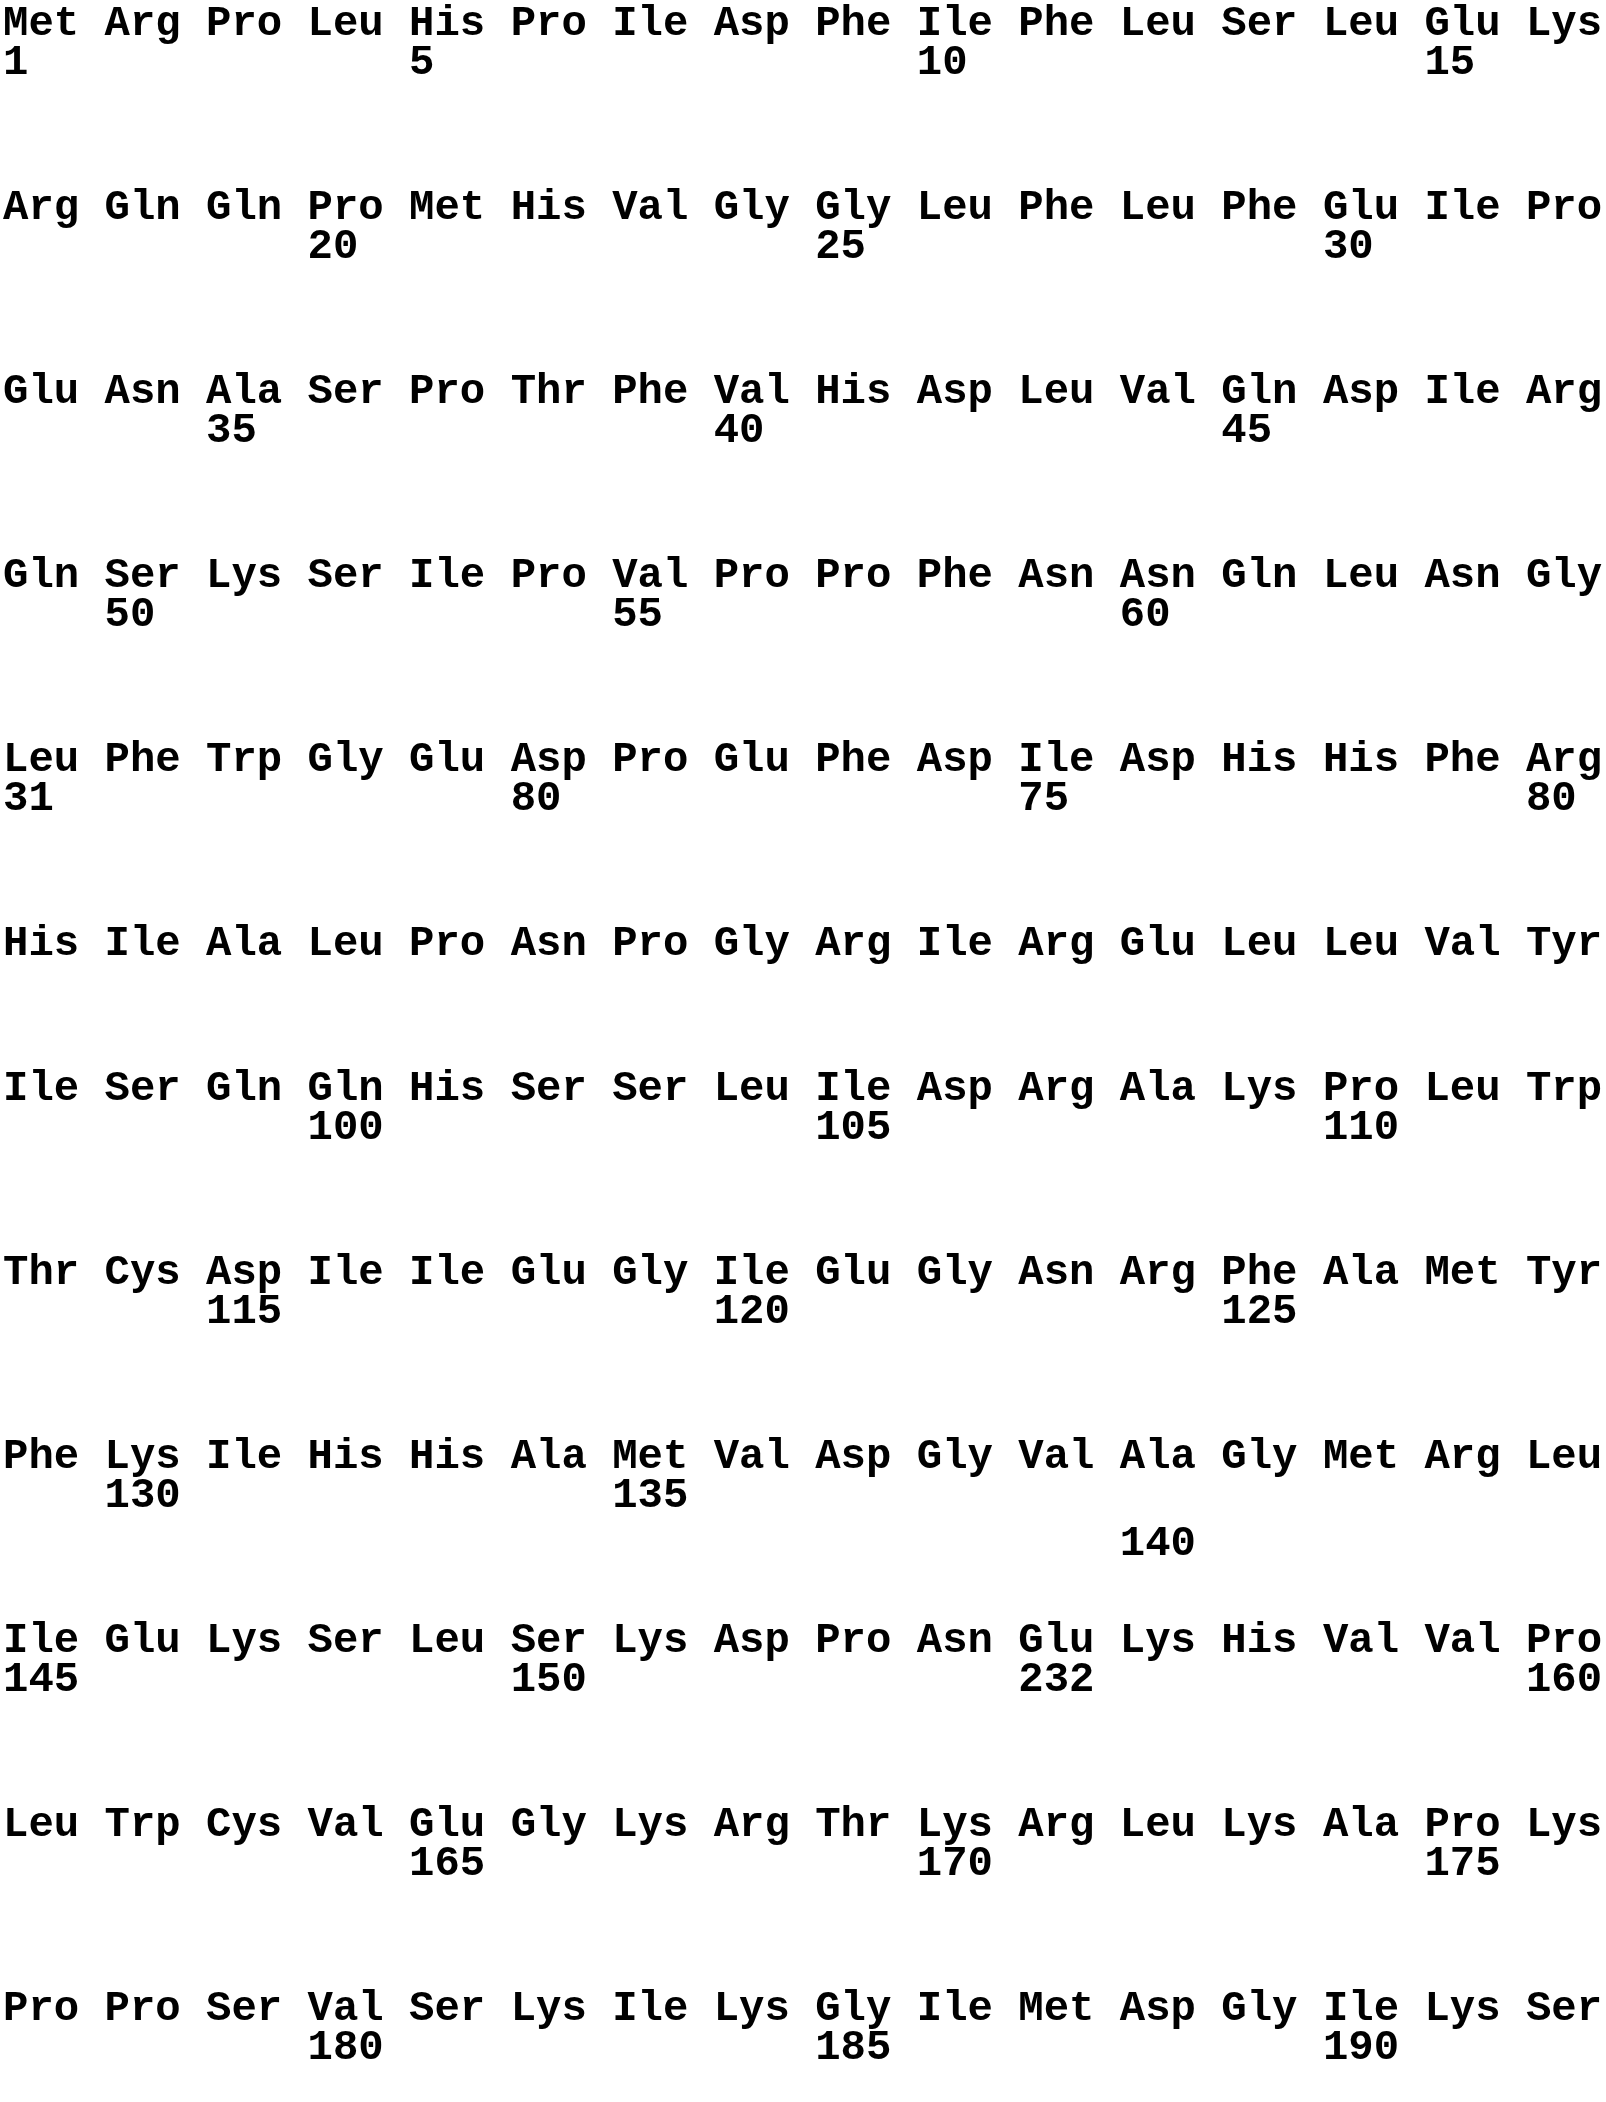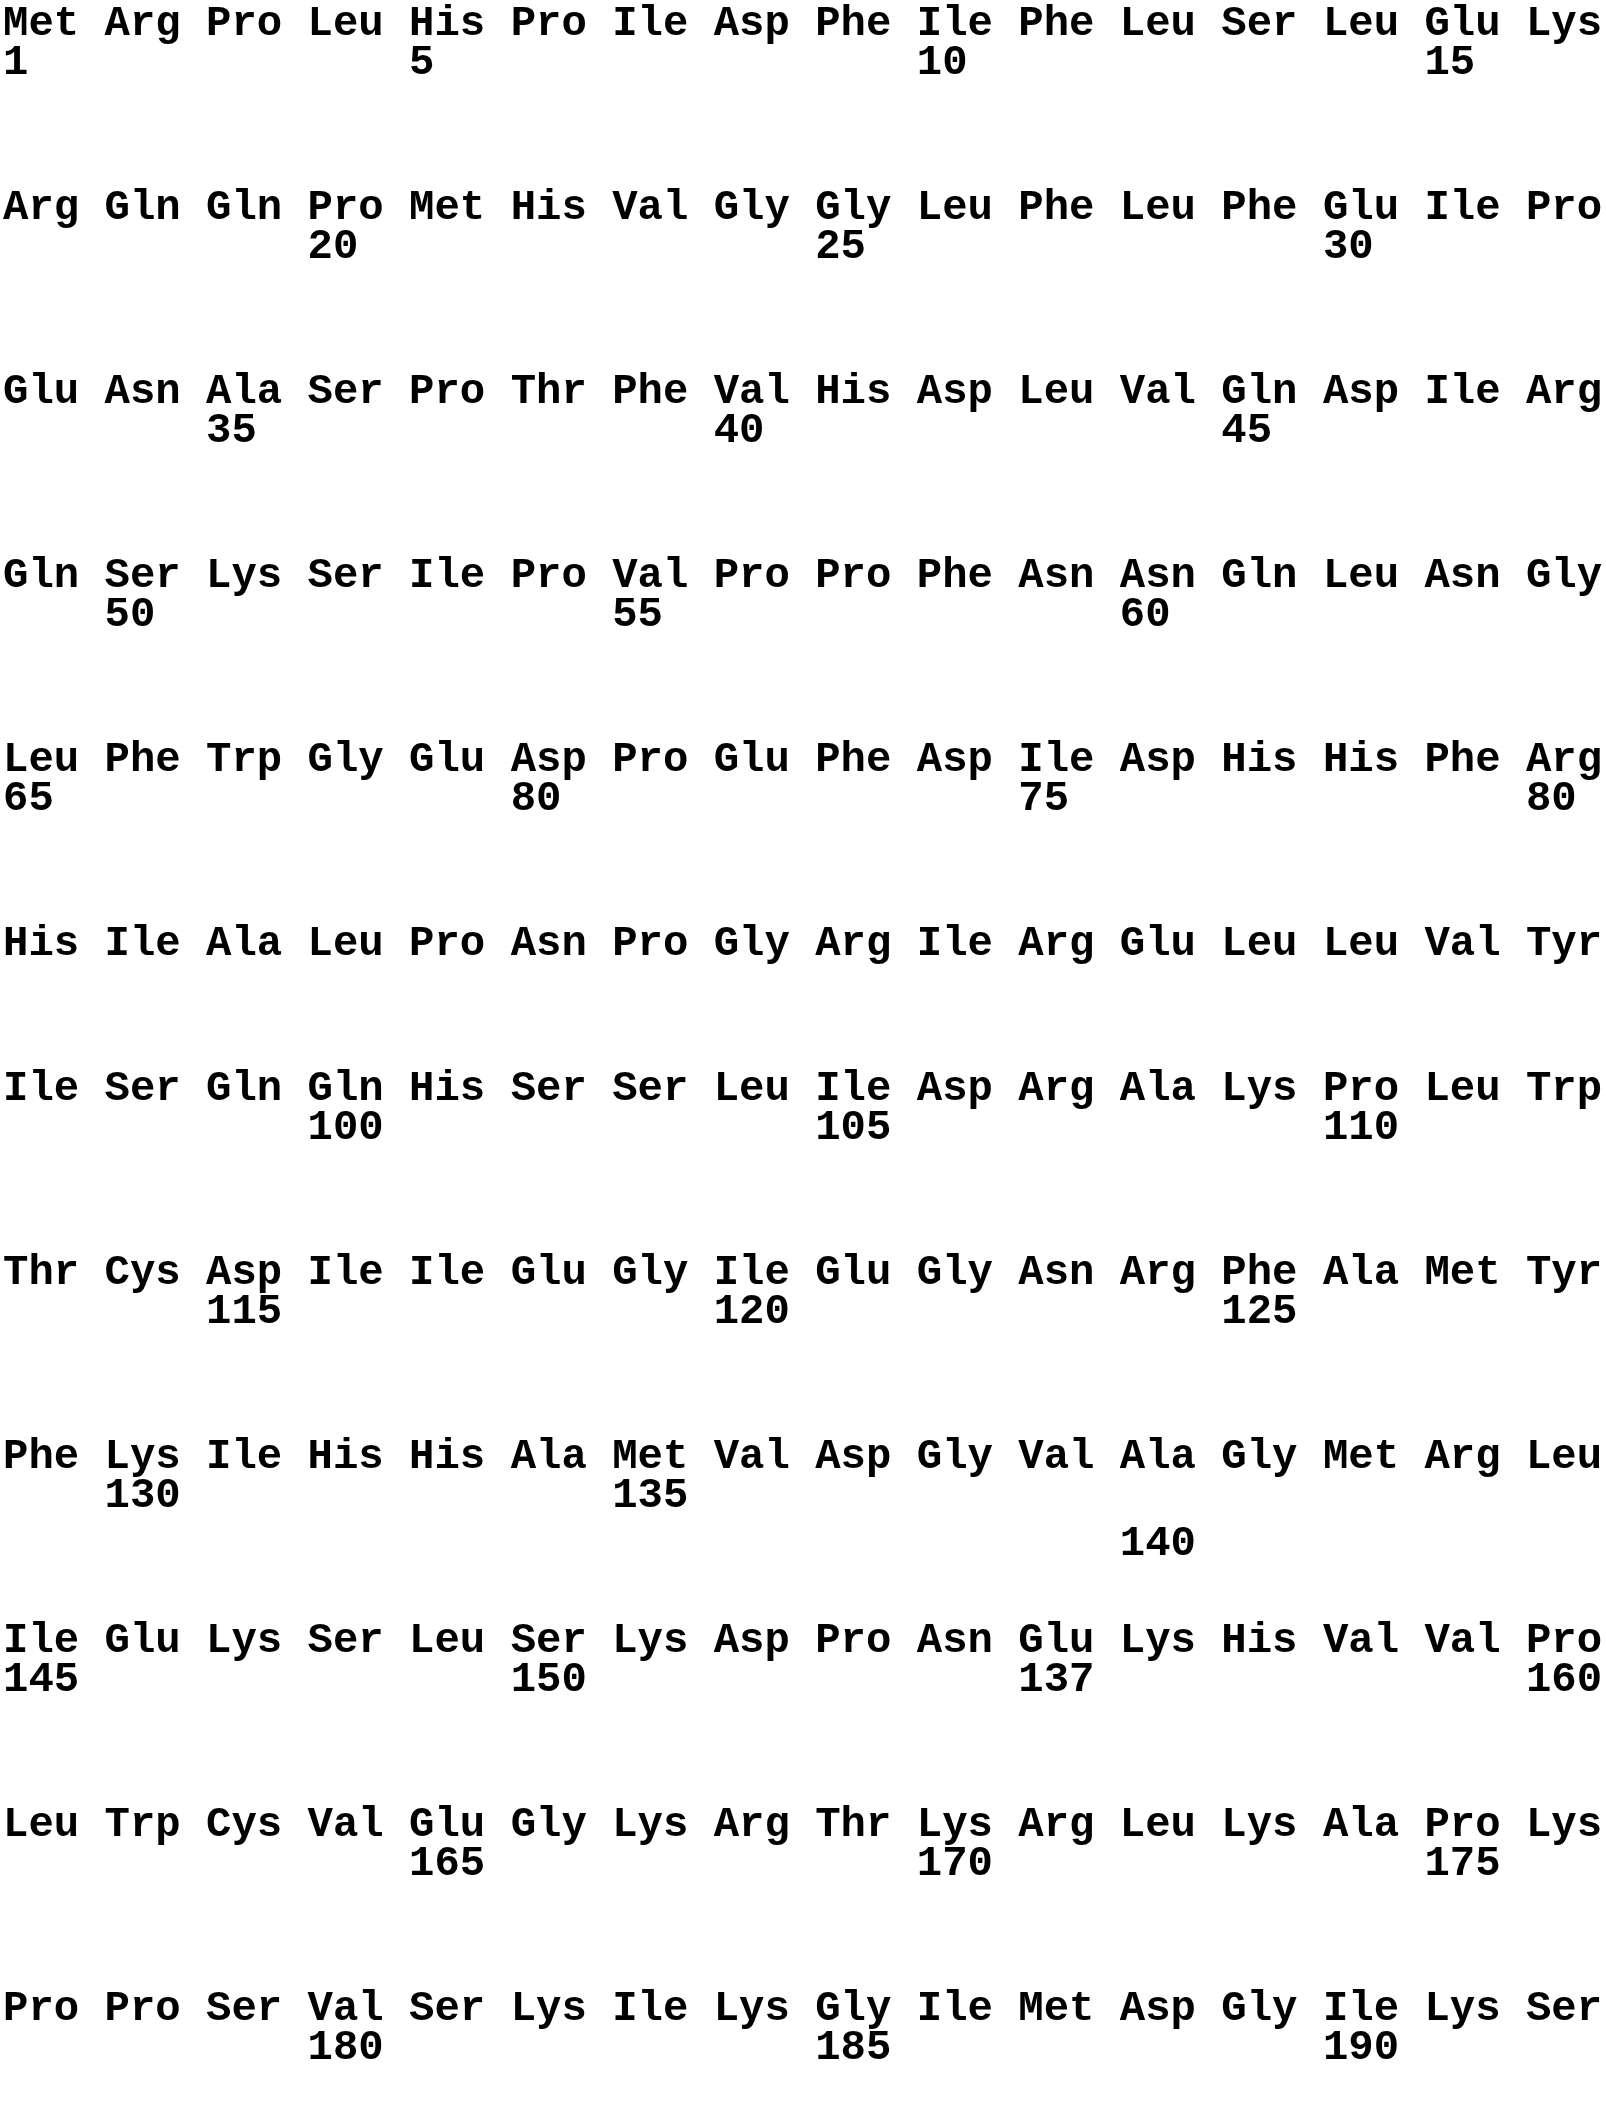--- a/index.html
+++ b/index.html
@@ -46,40 +46,40 @@
       <section class="seq-row">
         <div class="line"><span class="cell" style="left: 0ch;">Glu</span><span class="cell" style="left: 4ch;">Asn</span><span class="cell" style="left: 8ch;">Ala</span><span class="cell" style="left: 12ch;">Ser</span><span class="cell" style="left: 16ch;">Pro</span><span class="cell" style="left: 20ch;">Thr</span><span class="cell" style="left: 24ch;">Phe</span><span class="cell" style="left: 28ch;">Val</span><span class="cell" style="left: 32ch;">His</span><span class="cell" style="left: 36ch;">Asp</span><span class="cell" style="left: 40ch;">Leu</span><span class="cell" style="left: 44ch;">Val</span><span class="cell" style="left: 48ch;">Gln</span><span class="cell" style="left: 52ch;">Asp</span><span class="cell" style="left: 56ch;">Ile</span><span class="cell" style="left: 60ch;">Arg</span></div>
         <div class="line"><span class="cell" style="left: 8ch;">35</span><span class="cell" style="left: 28ch;">40</span><span class="cell" style="left: 48ch;">45</span></div>
       </section>
       <section class="seq-row">
         <div class="line"><span class="cell" style="left: 0ch;">Gln</span><span class="cell" style="left: 4ch;">Ser</span><span class="cell" style="left: 8ch;">Lys</span><span class="cell" style="left: 12ch;">Ser</span><span class="cell" style="left: 16ch;">Ile</span><span class="cell" style="left: 20ch;">Pro</span><span class="cell" style="left: 24ch;">Val</span><span class="cell" style="left: 28ch;">Pro</span><span class="cell" style="left: 32ch;">Pro</span><span class="cell" style="left: 36ch;">Phe</span><span class="cell" style="left: 40ch;">Asn</span><span class="cell" style="left: 44ch;">Asn</span><span class="cell" style="left: 48ch;">Gln</span><span class="cell" style="left: 52ch;">Leu</span><span class="cell" style="left: 56ch;">Asn</span><span class="cell" style="left: 60ch;">Gly</span></div>
         <div class="line"><span class="cell" style="left: 4ch;">50</span><span class="cell" style="left: 24ch;">55</span><span class="cell" style="left: 44ch;">60</span></div>
       </section>
       <section class="seq-row">
         <div class="line"><span class="cell" style="left: 0ch;">Leu</span><span class="cell" style="left: 4ch;">Phe</span><span class="cell" style="left: 8ch;">Trp</span><span class="cell" style="left: 12ch;">Gly</span><span class="cell" style="left: 16ch;">Glu</span><span class="cell" style="left: 20ch;">Asp</span><span class="cell" style="left: 24ch;">Pro</span><span class="cell" style="left: 28ch;">Glu</span><span class="cell" style="left: 32ch;">Phe</span><span class="cell" style="left: 36ch;">Asp</span><span class="cell" style="left: 40ch;">Ile</span><span class="cell" style="left: 44ch;">Asp</span><span class="cell" style="left: 48ch;">His</span><span class="cell" style="left: 52ch;">His</span><span class="cell" style="left: 56ch;">Phe</span><span class="cell" style="left: 60ch;">Arg</span></div>
-        <div class="line"><span class="cell" style="left: 0ch;">65</span><span class="cell" style="left: 20ch;">80</span><span class="cell" style="left: 40ch;">75</span><span class="cell" style="left: 60ch;">80</span></div>
+        <div class="line"><span class="cell" style="left: 0ch;">31</span><span class="cell" style="left: 20ch;">80</span><span class="cell" style="left: 40ch;">75</span><span class="cell" style="left: 60ch;">80</span></div>
       </section>
       <section class="seq-row">
         <div class="line"><span class="cell" style="left: 0ch;">His</span><span class="cell" style="left: 4ch;">Ile</span><span class="cell" style="left: 8ch;">Ala</span><span class="cell" style="left: 12ch;">Leu</span><span class="cell" style="left: 16ch;">Pro</span><span class="cell" style="left: 20ch;">Asn</span><span class="cell" style="left: 24ch;">Pro</span><span class="cell" style="left: 28ch;">Gly</span><span class="cell" style="left: 32ch;">Arg</span><span class="cell" style="left: 36ch;">Ile</span><span class="cell" style="left: 40ch;">Arg</span><span class="cell" style="left: 44ch;">Glu</span><span class="cell" style="left: 48ch;">Leu</span><span class="cell" style="left: 52ch;">Leu</span><span class="cell" style="left: 56ch;">Val</span><span class="cell" style="left: 60ch;">Tyr</span></div>
       </section>
       <section class="seq-row">
         <div class="line"><span class="cell" style="left: 0ch;">Ile</span><span class="cell" style="left: 4ch;">Ser</span><span class="cell" style="left: 8ch;">Gln</span><span class="cell" style="left: 12ch;">Gln</span><span class="cell" style="left: 16ch;">His</span><span class="cell" style="left: 20ch;">Ser</span><span class="cell" style="left: 24ch;">Ser</span><span class="cell" style="left: 28ch;">Leu</span><span class="cell" style="left: 32ch;">Ile</span><span class="cell" style="left: 36ch;">Asp</span><span class="cell" style="left: 40ch;">Arg</span><span class="cell" style="left: 44ch;">Ala</span><span class="cell" style="left: 48ch;">Lys</span><span class="cell" style="left: 52ch;">Pro</span><span class="cell" style="left: 56ch;">Leu</span><span class="cell" style="left: 60ch;">Trp</span></div>
         <div class="line"><span class="cell" style="left: 12ch;">100</span><span class="cell" style="left: 32ch; text-align: center;">105</span><span class="cell" style="left: 52ch;">110</span></div>
       </section>
       <section class="seq-row">
         <div class="line"><span class="cell" style="left: 0ch;">Thr</span><span class="cell" style="left: 4ch;">Cys</span><span class="cell" style="left: 8ch;">Asp</span><span class="cell" style="left: 12ch;">Ile</span><span class="cell" style="left: 16ch;">Ile</span><span class="cell" style="left: 20ch;">Glu</span><span class="cell" style="left: 24ch;">Gly</span><span class="cell" style="left: 28ch;">Ile</span><span class="cell" style="left: 32ch;">Glu</span><span class="cell" style="left: 36ch;">Gly</span><span class="cell" style="left: 40ch;">Asn</span><span class="cell" style="left: 44ch;">Arg</span><span class="cell" style="left: 48ch;">Phe</span><span class="cell" style="left: 52ch;">Ala</span><span class="cell" style="left: 56ch;">Met</span><span class="cell" style="left: 60ch;">Tyr</span></div>
         <div class="line"><span class="cell" style="left: 8ch;">115</span><span class="cell" style="left: 28ch;">120</span><span class="cell" style="left: 48ch;">125</span></div>
       </section>
       <section class="seq-row">
         <div class="line"><span class="cell" style="left: 0ch;">Phe</span><span class="cell" style="left: 4ch;">Lys</span><span class="cell" style="left: 8ch;">Ile</span><span class="cell" style="left: 12ch;">His</span><span class="cell" style="left: 16ch;">His</span><span class="cell" style="left: 20ch;">Ala</span><span class="cell" style="left: 24ch;">Met</span><span class="cell" style="left: 28ch;">Val</span><span class="cell" style="left: 32ch;">Asp</span><span class="cell" style="left: 36ch;">Gly</span><span class="cell" style="left: 40ch;">Val</span><span class="cell" style="left: 44ch;">Ala</span><span class="cell" style="left: 48ch;">Gly</span><span class="cell" style="left: 52ch;">Met</span><span class="cell" style="left: 56ch;">Arg</span><span class="cell" style="left: 60ch;">Leu</span></div>
         <div class="line"><span class="cell" style="left: 4ch;">130</span><span class="cell" style="left: 24ch;">135</span><span class="cell" style="left: 44ch; margin-top: 48px;">140</span></div>
       </section>
       <section class="seq-row">
         <div class="line"><span class="cell" style="left: 0ch;">Ile</span><span class="cell" style="left: 4ch;">Glu</span><span class="cell" style="left: 8ch;">Lys</span><span class="cell" style="left: 12ch;">Ser</span><span class="cell" style="left: 16ch;">Leu</span><span class="cell" style="left: 20ch;">Ser</span><span class="cell" style="left: 24ch;">Lys</span><span class="cell" style="left: 28ch;">Asp</span><span class="cell" style="left: 32ch;">Pro</span><span class="cell" style="left: 36ch;">Asn</span><span class="cell" style="left: 40ch;">Glu</span><span class="cell" style="left: 44ch;">Lys</span><span class="cell" style="left: 48ch;">His</span><span class="cell" style="left: 52ch;">Val</span><span class="cell" style="left: 56ch;">Val</span><span class="cell" style="left: 60ch;">Pro</span></div>
-        <div class="line"><span class="cell" style="left: 0ch;">145</span><span class="cell" style="left: 20ch;">150</span><span class="cell" style="left: 40ch;">137</span><span class="cell" style="left: 60ch;">160</span></div>
+        <div class="line"><span class="cell" style="left: 0ch;">145</span><span class="cell" style="left: 20ch;">150</span><span class="cell" style="left: 40ch;">232</span><span class="cell" style="left: 60ch;">160</span></div>
       </section>
       <section class="seq-row">
         <div class="line"><span class="cell" style="left: 0ch;">Leu</span><span class="cell" style="left: 4ch;">Trp</span><span class="cell" style="left: 8ch;">Cys</span><span class="cell" style="left: 12ch;">Val</span><span class="cell" style="left: 16ch;">Glu</span><span class="cell" style="left: 20ch;">Gly</span><span class="cell" style="left: 24ch;">Lys</span><span class="cell" style="left: 28ch;">Arg</span><span class="cell" style="left: 32ch;">Thr</span><span class="cell" style="left: 36ch;">Lys</span><span class="cell" style="left: 40ch;">Arg</span><span class="cell" style="left: 44ch;">Leu</span><span class="cell" style="left: 48ch;">Lys</span><span class="cell" style="left: 52ch;">Ala</span><span class="cell" style="left: 56ch;">Pro</span><span class="cell" style="left: 60ch;">Lys</span></div>
         <div class="line"><span class="cell" style="left: 16ch;">165</span><span class="cell" style="left: 36ch;">170</span><span class="cell" style="left: 56ch;">175</span></div>
       </section>
       <section class="seq-row">
         <div class="line"><span class="cell" style="left: 0ch;">Pro</span><span class="cell" style="left: 4ch;">Pro</span><span class="cell" style="left: 8ch;">Ser</span><span class="cell" style="left: 12ch;">Val</span><span class="cell" style="left: 16ch;">Ser</span><span class="cell" style="left: 20ch;">Lys</span><span class="cell" style="left: 24ch;">Ile</span><span class="cell" style="left: 28ch;">Lys</span><span class="cell" style="left: 32ch;">Gly</span><span class="cell" style="left: 36ch;">Ile</span><span class="cell" style="left: 40ch;">Met</span><span class="cell" style="left: 44ch;">Asp</span><span class="cell" style="left: 48ch;">Gly</span><span class="cell" style="left: 52ch;">Ile</span><span class="cell" style="left: 56ch;">Lys</span><span class="cell" style="left: 60ch;">Ser</span></div>
         <div class="line"><span class="cell" style="left: 12ch;">180</span><span class="cell" style="left: 32ch;">185</span><span class="cell" style="left: 52ch;">190</span></div>
       </section>
     </div>

